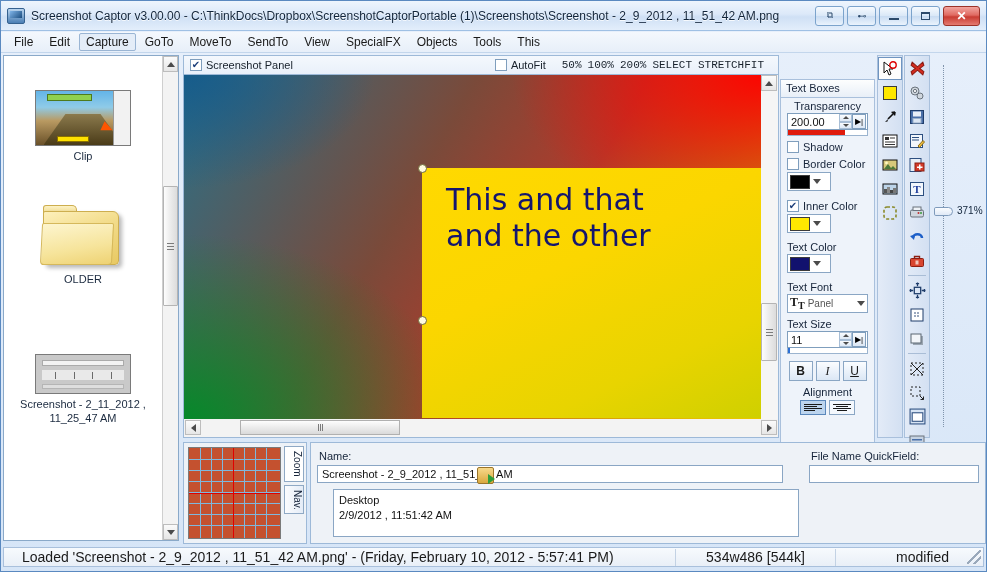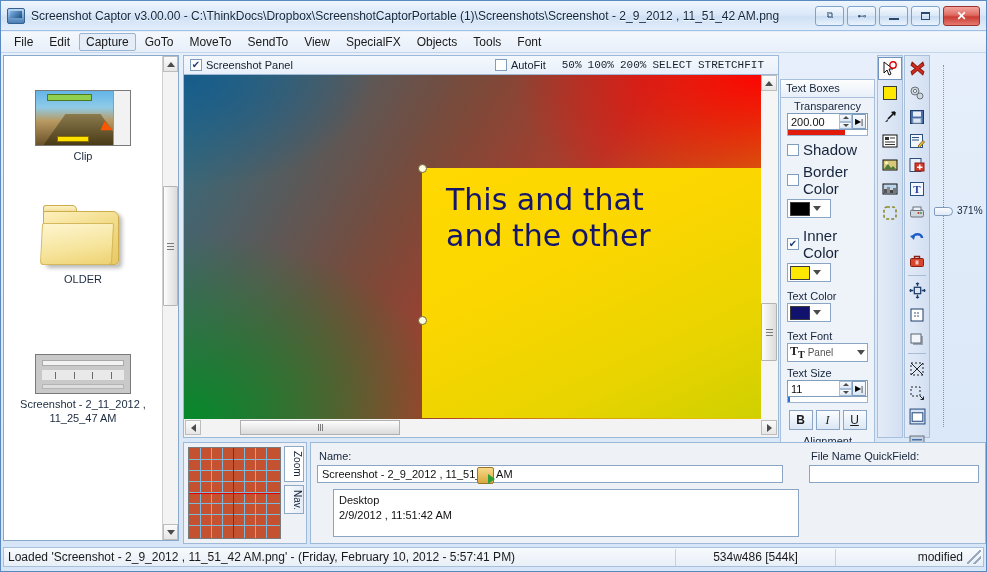--- a/index.html
+++ b/index.html
@@ -267,21 +267,21 @@
     display:flex; align-items:center; justify-content:center;
   }
   .spin-ext {
     width:14px; height:15px; margin-right:1px;
     border:1px solid #7f9ebd; background:linear-gradient(180deg,#fafcfe,#dce7f4);
     display:flex; align-items:center; justify-content:center; font-size:8px;
   }
   .trackbar { height:6px; background:#fff; border:1px solid #9bb4cf; border-top:none; position:relative;}
   .trackbar i { position:absolute; left:0; top:0; bottom:0; background:#e01b0c; }
   .trackbar.blue i { background:#2b6fd6; width:2px; }
-  .chkrow { display:flex; align-items:center; margin:5px 0 2px; font-size:15px; color:#16243a; }
+  .chkrow { display:flex; align-items:center; margin:5px 0 2px; font-size:11px; color:#16243a; }
   .swatch-btn {
     width:44px; height:19px; border:1px solid #8aa6c4; background:#fff;
     display:flex; align-items:center; padding:0 2px; gap:3px;
   }
   .swatch { width:20px; height:14px; border:1px solid #3b3b3b; }
   .font-combo {
     height:19px; border:1px solid #8aa6c4; background:#fff;
     display:flex; align-items:center; padding:0 2px; gap:3px; font-size:10px; color:#333;
   }
   .fc-ico { font-weight:bold; font-family:"Liberation Serif", serif; font-size:12px; color:#1b1b1b; }
@@ -373,22 +373,22 @@
     border-left:7px solid #2f9e3c; border-top:5px solid transparent; border-bottom:5px solid transparent;
   }
 
   
   .statusbar {
     position:absolute; left:2px; bottom:4px; width:981px; height:20px;
     background:linear-gradient(180deg,#f7fafd,#e9eff7);
     border:1px solid #a9c0dc; display:flex; align-items:center;
   }
   .st-cell {
-    height:17px; display:flex; align-items:center; font-size:12px; color:#1a1a1a;
-    padding:0 4px; border-right:1px solid #c3d2e4;
+    height:17px; display:flex; align-items:center; font-size:14px; color:#1a1a1a;
+    padding:0 18px; border-right:1px solid #c3d2e4;
   }
   .st-grip {
     width:14px; height:14px; margin-left:auto; margin-right:2px;
     background:
       linear-gradient(135deg, transparent 45%, #9aa9bb 45%, #9aa9bb 55%, transparent 55%),
       linear-gradient(135deg, transparent 70%, #9aa9bb 70%, #9aa9bb 80%, transparent 80%);
   }
 </style>
 </head>
 <body>
@@ -421,21 +421,21 @@
     <div class="menu-item">File</div>
     <div class="menu-item">Edit</div>
     <div class="menu-item active">Capture</div>
     <div class="menu-item">GoTo</div>
     <div class="menu-item">MoveTo</div>
     <div class="menu-item">SendTo</div>
     <div class="menu-item">View</div>
     <div class="menu-item">SpecialFX</div>
     <div class="menu-item">Objects</div>
     <div class="menu-item">Tools</div>
-    <div class="menu-item">Font</div>
+    <div class="menu-item">This</div>
   </div>
 
   <div class="sidebar">
     <div class="sb-scroll-wrap">
 
 
       <div class="thumb-item" style="margin-top:28px;">
         <div class="clip-thumb">
           <div class="road"></div>
             <div class="gbar"></div>

